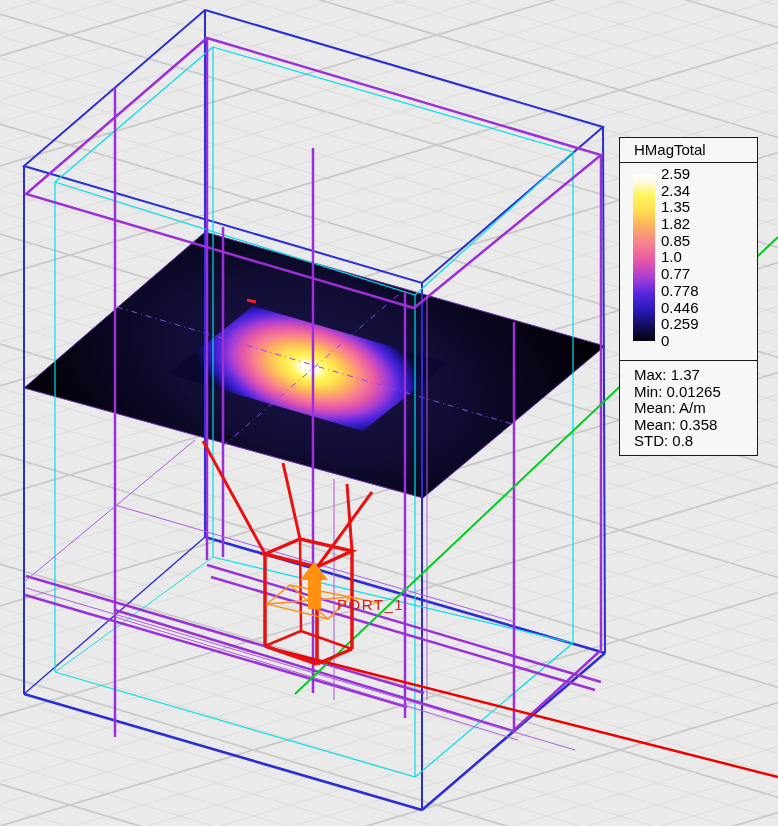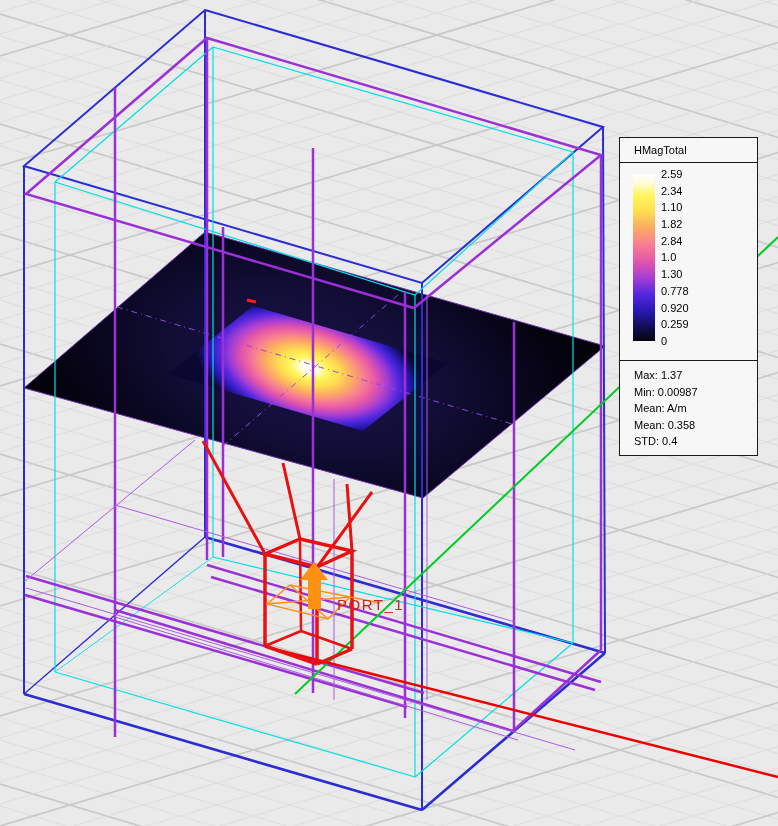--- a/index.html
+++ b/index.html
@@ -6,21 +6,21 @@
   .stage{
     position:relative;width:778px;height:826px;overflow:hidden;
     background:#eaeaea;
     font-family:"Liberation Sans", sans-serif;
   }
   .stage svg{position:absolute;left:0;top:0;}
   
   .legend{
     position:absolute;left:619px;top:137px;width:139px;
     background:#f7f7f7;border:1px solid #1a1a1a;
-    font-family:"Liberation Sans", sans-serif;font-size:11px;color:#000;
+    font-family:"Liberation Sans", sans-serif;font-size:15px;color:#000;
     box-sizing:border-box;
   }
   .legend .cell-title{
     height:24px;line-height:24px;padding-left:14px;
     border-bottom:1px solid #1a1a1a;white-space:nowrap;
   }
   .legend .cell-type{
     height:23px;line-height:23px;padding-left:14px;
     border-bottom:1px solid #1a1a1a;white-space:nowrap;
   }
@@ -294,33 +294,33 @@
   <text x="337" y="610" fill="#cc2222" font-size="15" letter-spacing="1.5" font-family="Liberation Sans, sans-serif">PORT_1</text>
 </svg>
 
 <div class="legend">
   <div class="cell-title">HMagTotal</div>
   <div class="cell-scale">
     <div class="colorbar"></div>
     <div class="scale-labels">
       <span>2.59</span>
       <span>2.34</span>
-      <span>1.10</span>
+      <span>1.35</span>
       <span>1.82</span>
-      <span>2.84</span>
+      <span>0.85</span>
       <span>1.0</span>
-      <span>1.30</span>
+      <span>0.77</span>
       <span>0.778</span>
-      <span>0.920</span>
+      <span>0.446</span>
       <span>0.259</span>
       <span>0</span>
     </div>
   </div>
   <div class="cell-stats">
     <div>Max: 1.37</div>
-    <div>Min: 0.00987</div>
+    <div>Min: 0.01265</div>
     <div>Mean: A/m</div>
     <div>Mean: 0.358</div>
-    <div>STD: 0.4</div>
+    <div>STD: 0.8</div>
   </div>
 </div>
 
 </div>
 
 </body></html>

